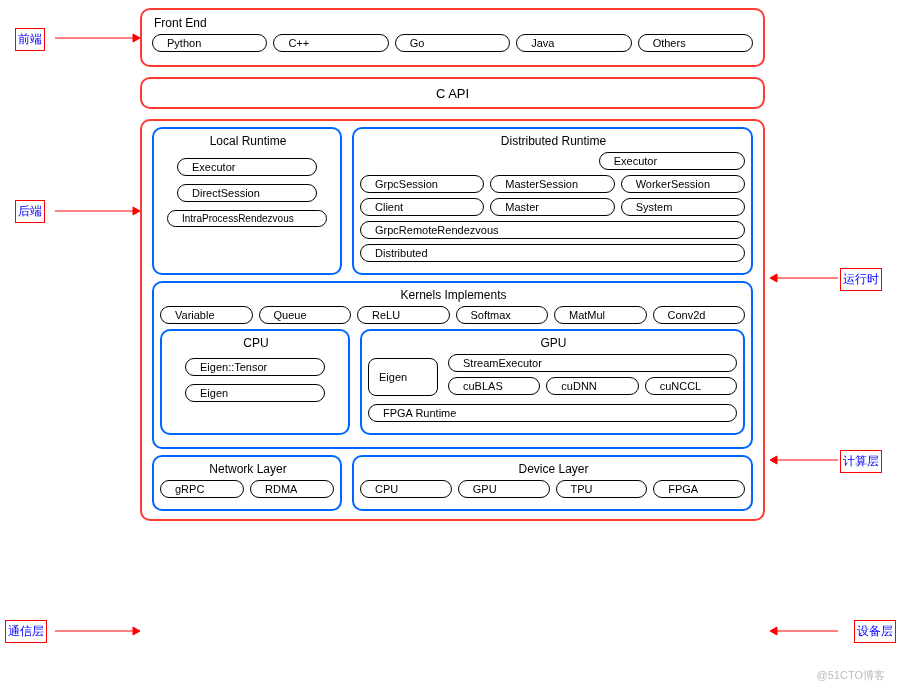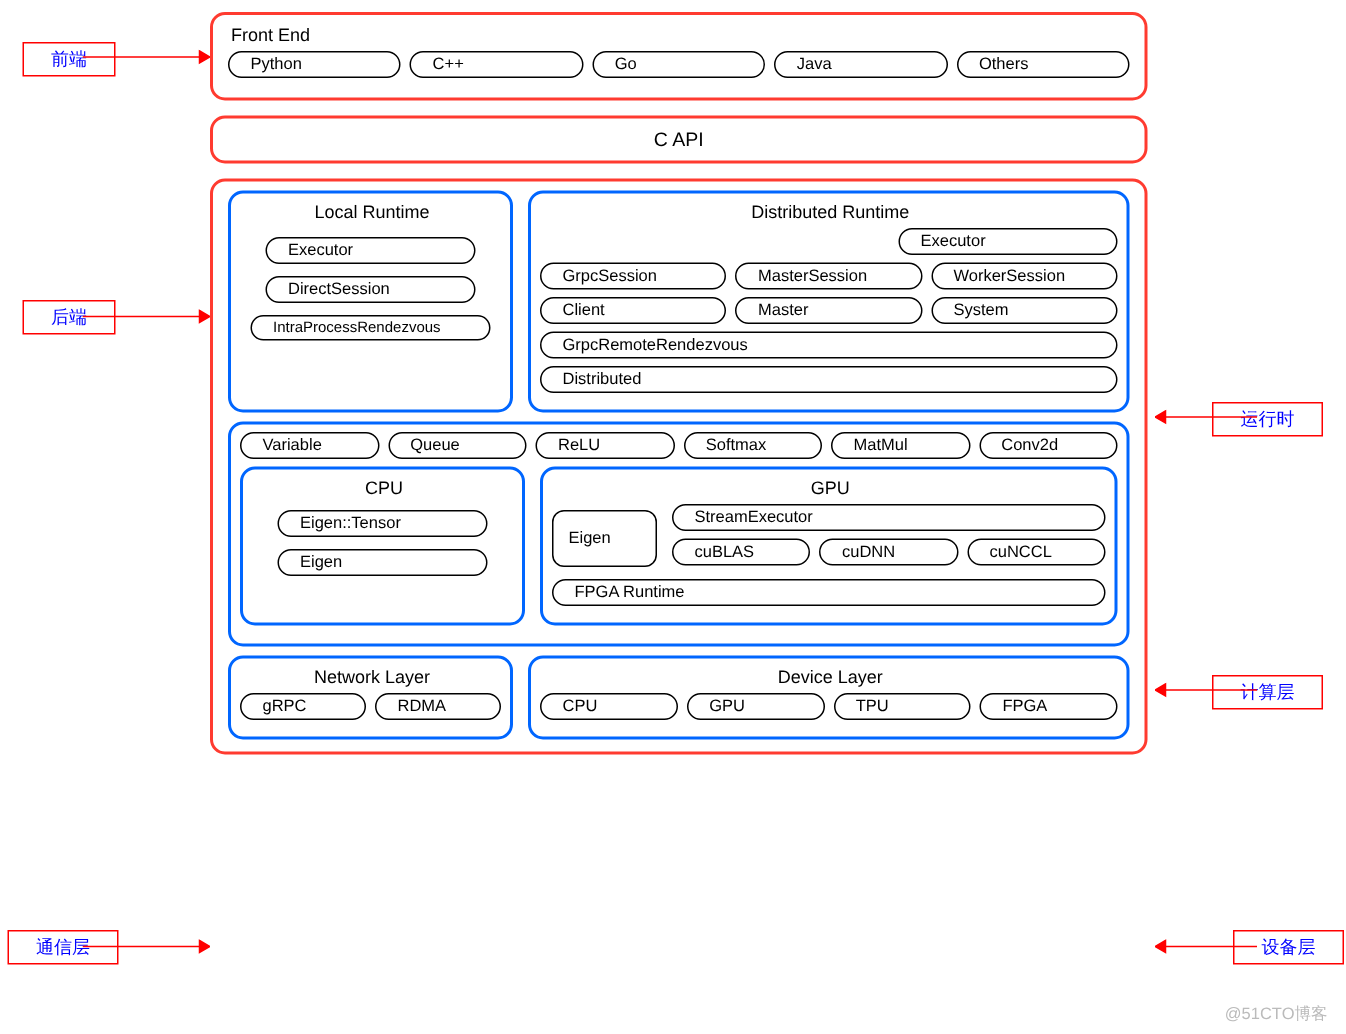--- a/index.html
+++ b/index.html
@@ -8,21 +8,21 @@
 .red-box{border:2px solid #ff3b30;border-radius:10px;padding:6px 10px 8px;margin-bottom:10px;position:relative}
 .blue-box{border:2px solid #0066ff;border-radius:10px;padding:5px 6px 6px;margin-bottom:6px;position:relative}
 .title{font-size:12px;font-weight:400;margin-bottom:4px;text-align:left;padding-left:2px}
 .title-c{text-align:center}
 .pill{display:inline-block;border:1.5px solid #000;border-radius:12px;padding:2px 14px;font-size:11px;text-align:left;background:#fff;min-width:70px}
 .pill-sq{border-radius:8px}
 .row{display:flex;justify-content:space-between;gap:6px;margin-bottom:5px}
 .row .pill{flex:1}
 .col{display:flex;flex-direction:column;gap:8px;align-items:center}
 .hbox{display:flex;gap:10px;align-items:stretch}
-.tag{position:absolute;border:1px solid #ff0000;color:#0000ff;font-size:12px;padding:2px 18px;background:#fff}
+.tag{position:absolute;border:1px solid #ff0000;color:#0000ff;font-size:12px;padding:2px 2px;background:#fff}
 .arrow{position:absolute;stroke:#ff0000;fill:#ff0000}
 .watermark{position:absolute;right:12px;bottom:6px;color:#bbb;font-size:11px}
 .wide{width:100%}
 </style>
 </head>
 <body>
 
 <div class="tag" style="left:15px;top:28px">前端</div>
 <div class="tag" style="left:15px;top:200px">后端</div>
 <div class="tag" style="right:15px;top:268px">运行时</div>
@@ -102,20 +102,21 @@
         <div class="row">
             <span class="pill wide">GrpcRemoteRendezvous</span>
           </div>
         <div class="row">
             <span class="pill wide">Distributed</span>
           </div>
       </div>
     </div>
 
     <div class="blue-box">
+      <div class="title title-c">Kernels Implements</div>
       <div class="row">
         <span class="pill">Variable</span>
         <span class="pill">Queue</span>
         <span class="pill">ReLU</span>
         <span class="pill">Softmax</span>
         <span class="pill">MatMul</span>
         <span class="pill">Conv2d</span>
       </div>
       <div class="hbox">
         <div class="blue-box" style="width:190px">

